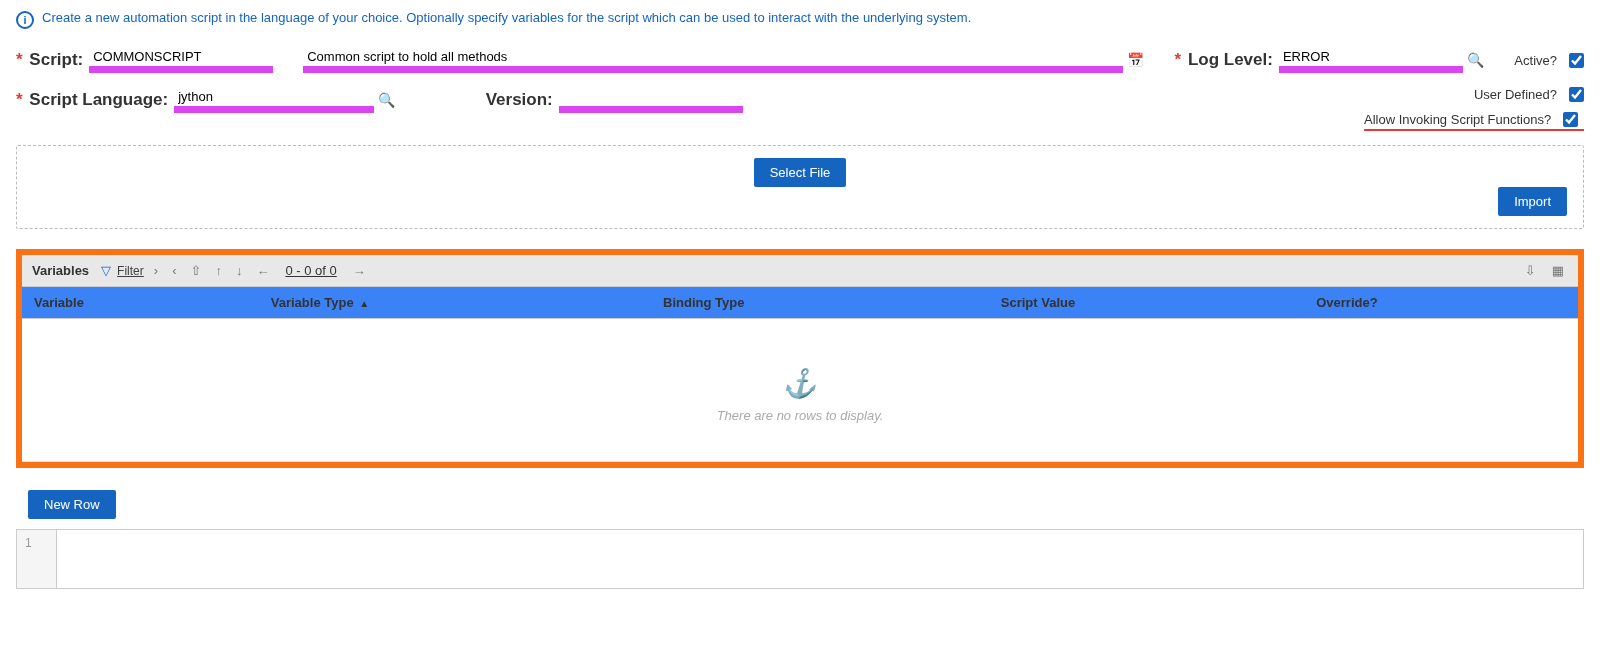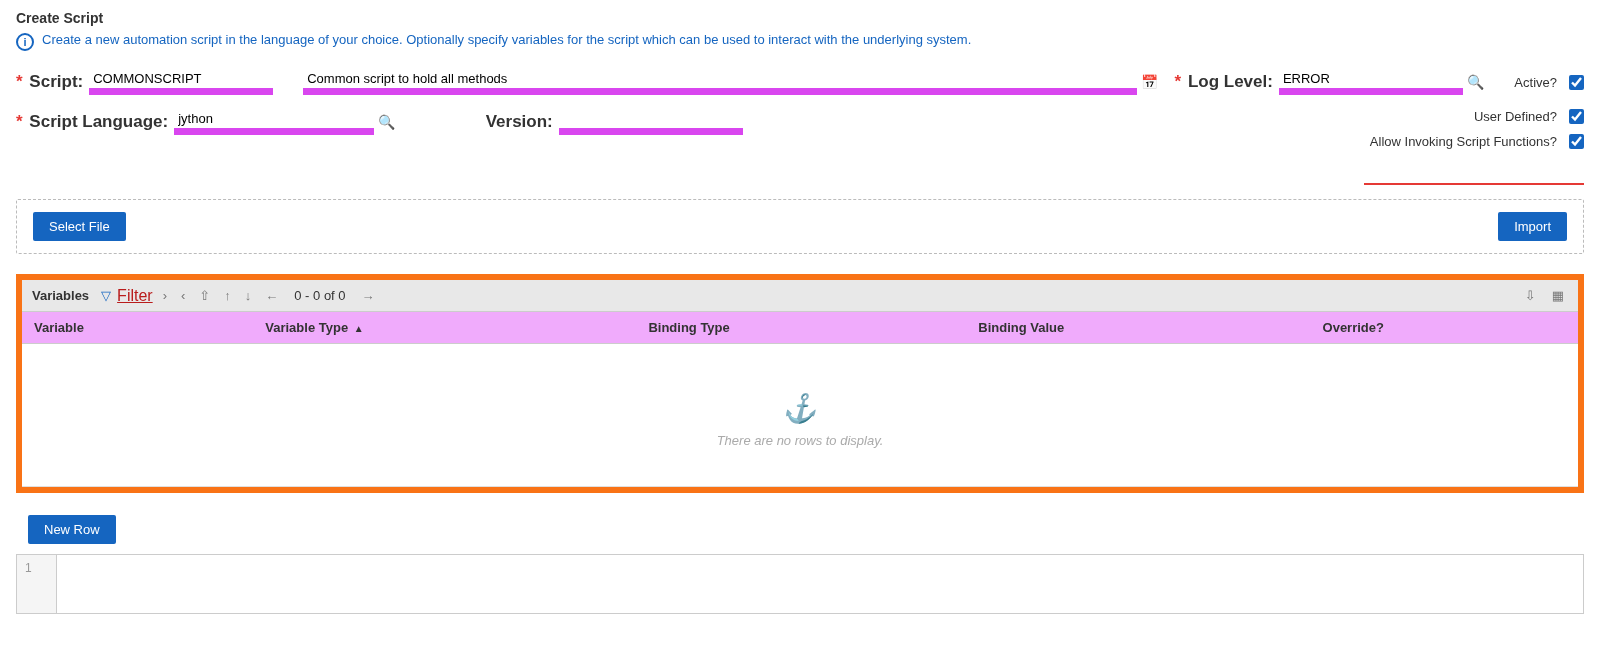--- a/index.html
+++ b/index.html
@@ -120,20 +120,21 @@
       margin-top: 2px;
     }
     .file-import-row {
       display: flex;
       align-items: center;
       margin-bottom: 20px;
       padding: 10px 0;
       border: 1px dashed #bbb;
       padding: 12px 16px;
       border-radius: 2px;
+      flex-direction: column;
     }
     .btn-primary {
       background: #1565c0;
       color: #fff;
       border: none;
       padding: 7px 16px;
       font-size: 13px;
       cursor: pointer;
       border-radius: 2px;
       font-weight: normal;
@@ -153,53 +154,54 @@
       border-bottom: 1px solid #ccc;
       gap: 6px;
     }
     .variables-title {
       font-size: 13px;
       font-weight: bold;
       color: #333;
       margin-right: 6px;
     }
     .filter-link {
-      color: #b91c1c;
+      color: #404040;
       text-decoration: underline;
-      font-size: 16px;
+      font-size: 12px;
       cursor: pointer;
     }
     .toolbar-icon {
       color: #777;
       font-size: 13px;
       cursor: pointer;
       padding: 2px 4px;
     }
     .pagination-text {
       font-size: 13px;
       color: #333;
       margin: 0 6px;
+      text-decoration: underline;
     }
     .toolbar-right {
       margin-left: auto;
       display: flex;
       align-items: center;
       gap: 8px;
     }
     .variables-table {
       width: 100%;
       border-collapse: collapse;
     }
     .variables-table th {
       text-align: left;
       padding: 8px 12px;
       font-size: 13px;
       font-weight: bold;
       color: #333;
-      background: #f0abfc;
+      background: #3b82f6;
       border-bottom: 1px solid #ccc;
     }
     .variables-table td {
       padding: 8px 12px;
       font-size: 13px;
       color: #333;
       border-bottom: 1px solid #e0e0e0;
     }
     .empty-state {
       text-align: center;
@@ -242,21 +244,20 @@
     .funnel-icon {
       color: #1565c0;
       font-size: 13px;
     }
   </style>
 </head>
 <body>
 
 <div class="page-container">
 
-  <div class="page-title">Create Script</div>
 
   <div class="info-row">
     <div class="info-icon">i</div>
     <span>Create a new automation script in the language of your choice. Optionally specify variables for the script which can be used to interact with the underlying system.</span>
   </div>
 
   <div class="form-section">
 
     <div class="form-row">
 
@@ -268,21 +269,21 @@
         <input class="field-input" type="text" value="COMMONSCRIPT" style="min-width: 150px;">
       </div>
 
       <div class="form-field" style="flex:1; margin-right:10px;">
         <div class="field-with-icon" style="width:100%;">
           <input class="field-input field-input-wide" type="text" value="Common script to hold all methods" style="width: 100%;">
           <span class="field-icon">📅</span>
         </div>
       </div>
 
-      <div class="form-field" style="margin-left:6px;">
+      <div class="form-field" style="margin-left:20px;">
         <span class="field-label">
           <span class="required">*</span>
           <span>Log Level:</span>
         </span>
         <div class="field-with-icon">
           <input class="field-input field-input-medium" type="text" value="ERROR" style="">
           <span class="field-icon">🔍</span>
         </div>
       </div>
 
@@ -310,21 +311,21 @@
       <div class="form-field" style="margin-left:60px;">
         <span class="field-label">Version:</span>
         <input class="field-input field-input-medium" type="text" value="" style="">
       </div>
 
       <div class="checkboxes-col" style="margin-left:auto;">
         <div class="checkbox-row">
           <span class="checkbox-label">User Defined?</span>
           <input type="checkbox" class="checkbox-input" checked="" style="">
         </div>
-        <div style="display:flex; flex-direction:column; align-items:flex-end;gap:32px;">
+        <div style="display:flex; flex-direction:column; ">
           <div class="checkbox-row">
             <span class="checkbox-label">Allow Invoking Script Functions?</span>
             <input type="checkbox" class="checkbox-input" checked="" style="">
           </div>
           <div class="red-underline"></div>
         </div>
       </div>
     </div>
 
   </div>
@@ -361,21 +362,21 @@
             <span>Variable</span>
           </th>
           <th>
             <span>Variable Type</span>
             <span class="sort-arrow">▲</span>
           </th>
           <th>
             <span>Binding Type</span>
           </th>
           <th>
-            <span>Binding Value</span>
+            <span>Script Value</span>
           </th>
           <th>
             <span>Override?</span>
           </th>
         </tr>
       </thead>
       <tbody>
         <tr>
           <td colspan="5">
             <div class="empty-state">

